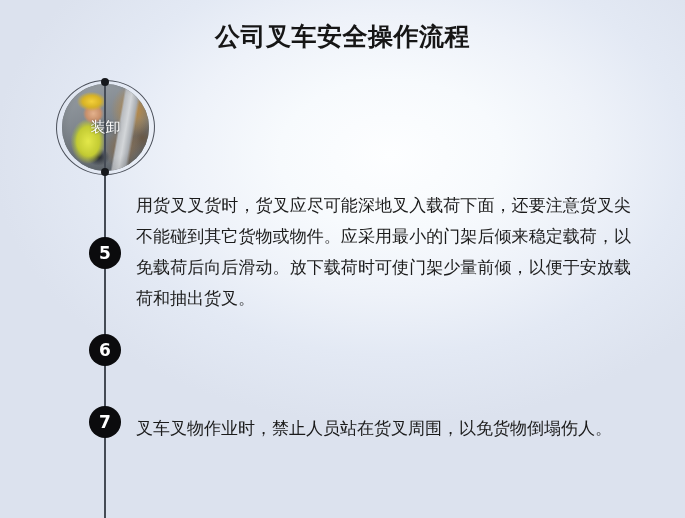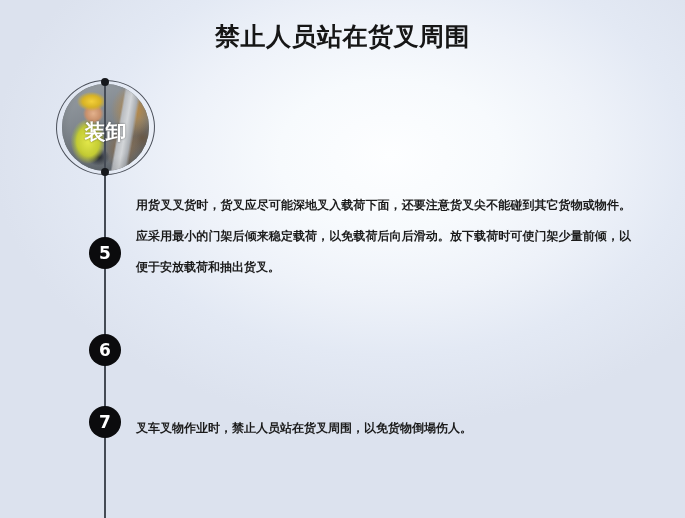--- a/index.html
+++ b/index.html
@@ -100,22 +100,22 @@
     position: absolute;
     inset: 0;
     background: radial-gradient(circle at 50% 45%, rgba(0,0,0,0) 55%, rgba(0,0,0,0.22) 100%);
   }
   .bubble-label {
     position: absolute;
     left: 0;
     top: 38px;
     width: 99px;
     text-align: center;
-    font-size: 21px;
-    font-weight: bold;
+    font-size: 15px;
+    font-weight: normal;
     color: #ffffff;
     text-shadow: 0 0 2px rgba(0,0,0,0.55);
     z-index: 4;
   }
   .node-dot {
     position: absolute;
     width: 8px;
     height: 8px;
     border-radius: 50%;
     background: #16181c;
@@ -148,37 +148,37 @@
   }
   #marker-5 { left: 89px; top: 237px; }
   #marker-6 { left: 89px; top: 334px; }
   #marker-7 { left: 89px; top: 406px; }
 
   
   .step-text {
     position: absolute;
     left: 136px;
     width: 495px;
-    font-size: 12px;
-    font-weight: bold;
+    font-size: 17px;
+    font-weight: normal;
     color: #1b1b1b;
     line-height: 31px;
     text-align: justify;
     text-justify: inter-ideograph;
   }
   #text-5 { top: 190px; }
   #text-6 { top: 334px; }
   #text-7 { top: 397px; margin-top: 16px; }
 </style>
 </head>
 <body>
 
 <div id="slide">
 
-  <div id="slide-title">禁止人员站在货叉周围</div>
+  <div id="slide-title">公司叉车安全操作流程</div>
 
   <div id="photo-bubble">
     <div class="ring-outer"></div>
     <div class="photo-clip">
       <div class="photo-art"></div>
       <div class="photo-shade"></div>
     </div>
     <div class="bubble-label">装卸</div>
     <div class="node-dot top"></div>
     <div class="node-dot bottom"></div>

